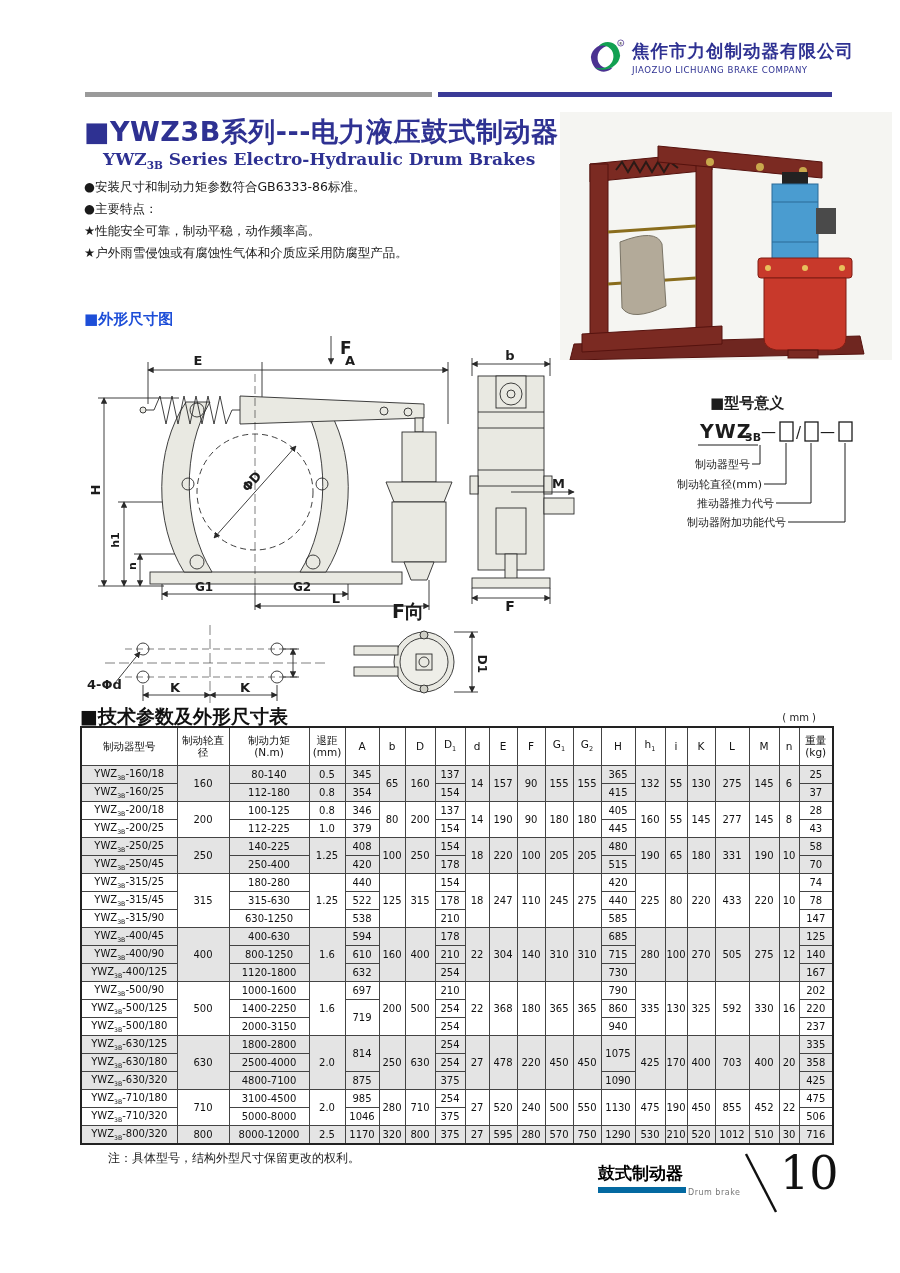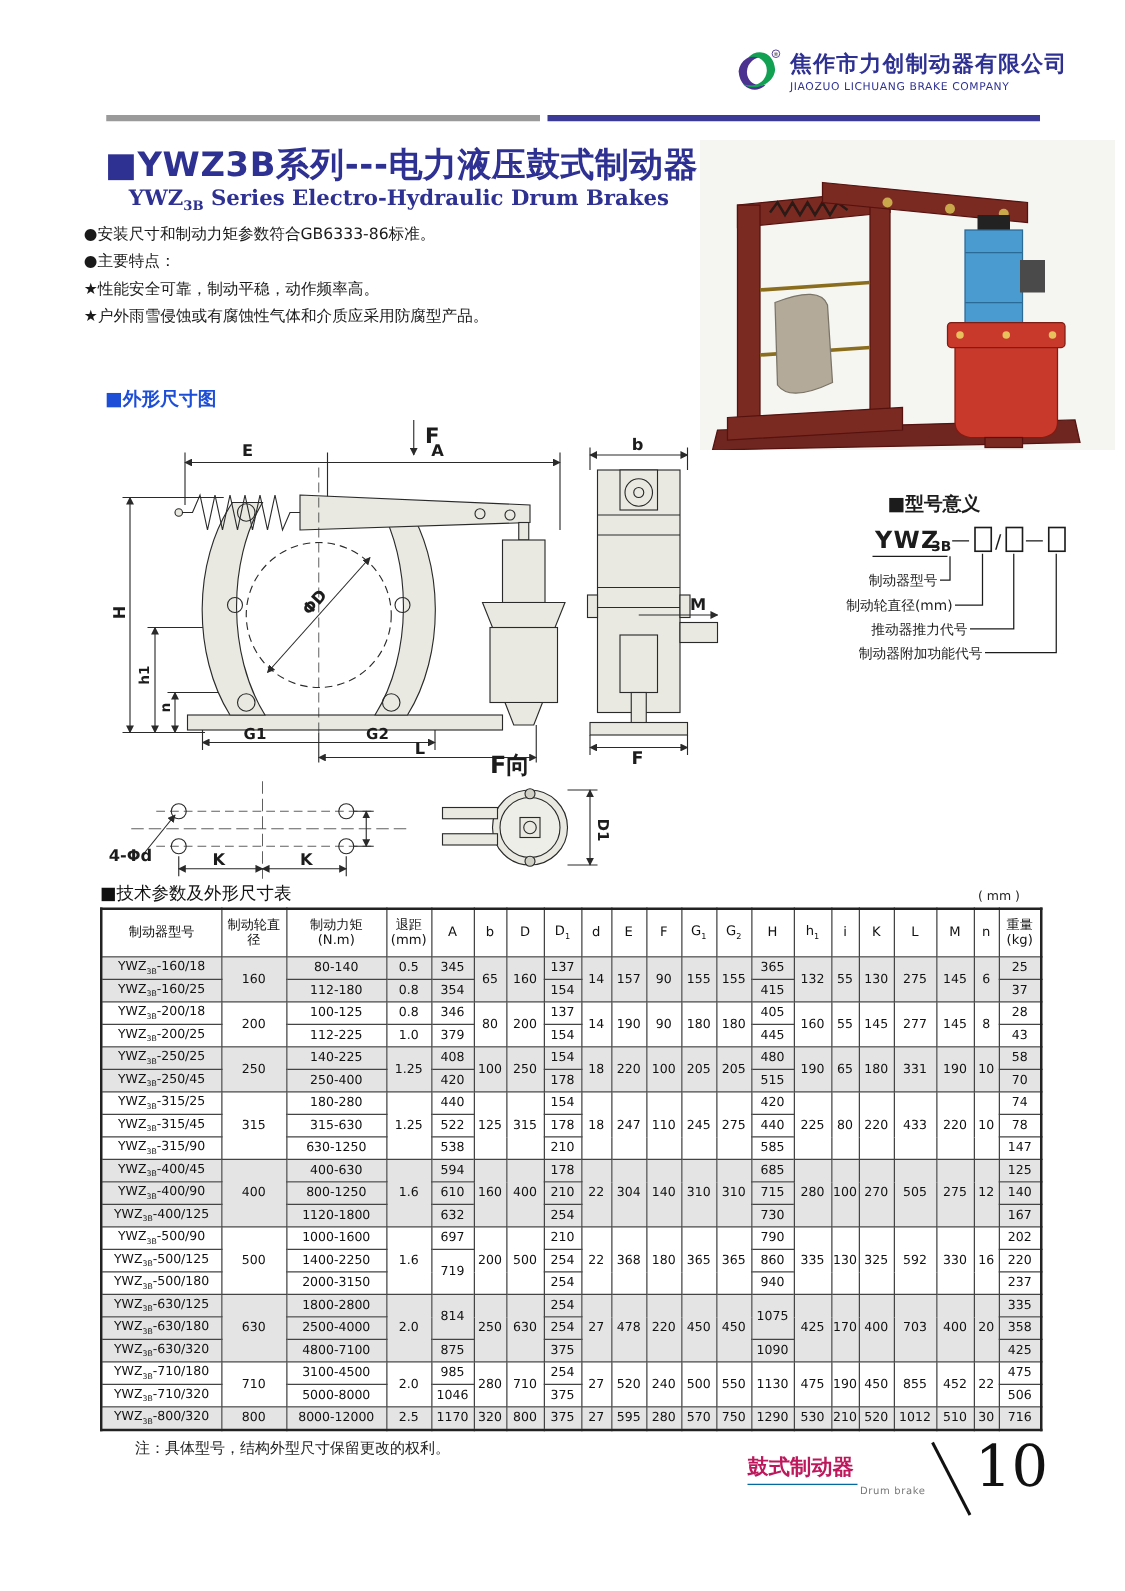--- a/index.html
+++ b/index.html
@@ -11,43 +11,43 @@
   .logo{left:586px;top:24px;width:268px;height:66px;display:flex;align-items:center;gap:7px;}
   .logo-cn{font-size:17.5px;font-weight:bold;color:#2e3192;letter-spacing:1px;white-space:nowrap;}
   .logo-en{font-size:8.6px;color:#2e3192;letter-spacing:0.5px;margin-top:2px;white-space:nowrap;}
   .div-gray{left:85px;top:92px;width:347px;height:5px;background:#9a9a9a;}
   .div-purple{left:438px;top:92px;width:394px;height:5px;background:#3b3b97;}
 
   
   .title{left:84px;top:114px;font-size:27px;font-weight:bold;color:#2e3192;letter-spacing:.5px;white-space:nowrap;}
   .subtitle{left:103px;top:149px;font-size:17px;font-weight:bold;color:#2e3192;
             font-family:"DejaVu Serif","Liberation Serif",serif;white-space:nowrap;}
-  .bullets{left:67px;top:176px;width:478px;font-size:12.5px;line-height:22px;color:#1a1a1a;}
+  .bullets{left:84px;top:176px;width:478px;font-size:12.5px;line-height:22px;color:#1a1a1a;}
   .bullets div{margin:0;}
 
   .sec-title{font-size:15px;font-weight:bold;color:#1d4ed8;white-space:nowrap;}
 
   
   .tbl-wrap{left:80px;top:704px;width:753px;}
   .tbl-head{position:relative;height:22px;}
-  .tbl-title{font-size:14px;font-weight:normal;}
+  .tbl-title{font-size:19px;font-weight:bold;}
   .tbl-unit{position:absolute;right:17px;top:8px;font-size:10px;color:#222;}
   table{border-collapse:collapse;table-layout:fixed;width:753px;border:2px solid #222;}
   th,td{border:1px solid #444;text-align:center;vertical-align:middle;padding:0;
         font-size:10px;height:17px;line-height:1.1;overflow:hidden;}
   th{font-weight:normal;font-size:10.5px;height:37px;background:#fff;}
   tr.shade td{background:#e4e4e4;}
   td.model{font-size:10px;white-space:nowrap;}
   sub{font-size:.62em;}
   .note{left:80px;top:1150px;font-size:12px;color:#222;margin-left:28px;}
 
   
   .footer{left:596px;top:1154px;width:260px;height:66px;}
-  .f-cn{position:absolute;left:2px;top:8px;font-size:17px;font-weight:bold;color:#be185d;
-        border-bottom:1px solid #0369a1;padding:0 3px 2px 0;white-space:nowrap;}
+  .f-cn{position:absolute;left:2px;top:8px;font-size:17px;font-weight:bold;color:#000000;
+        border-bottom:6px solid #0369a1;padding:0 3px 2px 0;white-space:nowrap;}
   .f-en{position:absolute;left:92px;top:34px;font-size:8px;color:#777;letter-spacing:.5px;}
   .f-num{position:absolute;left:184px;top:-8px;font-size:46px;color:#111;
          font-family:"DejaVu Serif","Liberation Serif",serif;}
   svg text{font-family:"DejaVu Sans","Liberation Sans",sans-serif;fill:#1c1c1c;}
 </style>
 </head>
 <body>
 
 <div class="page">
 

